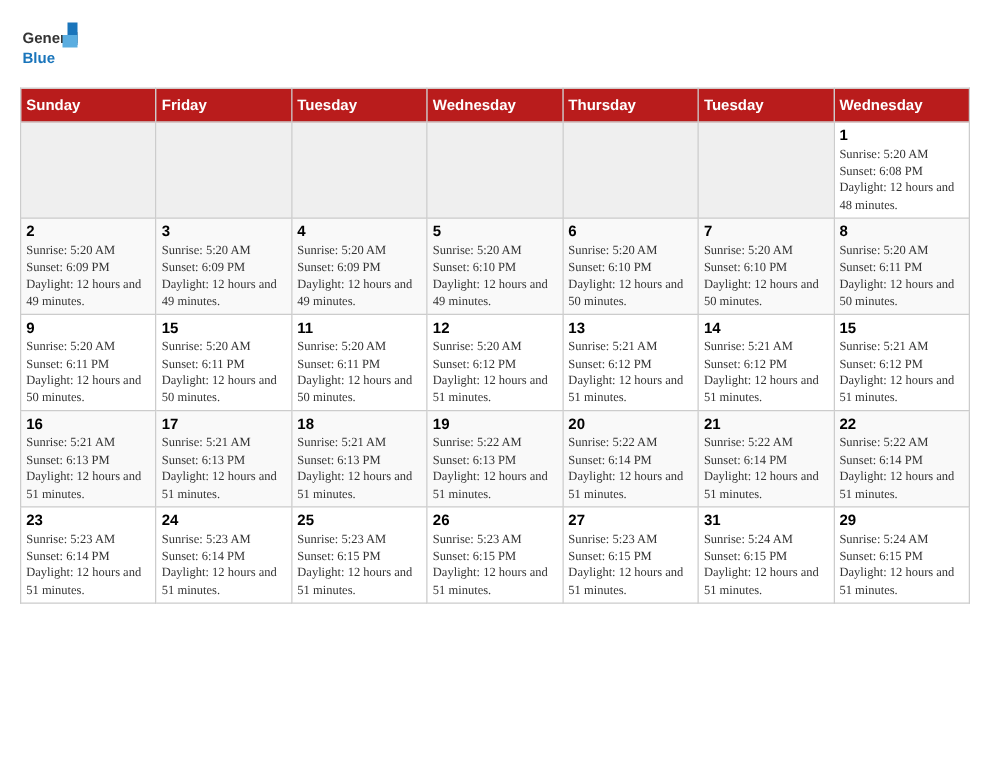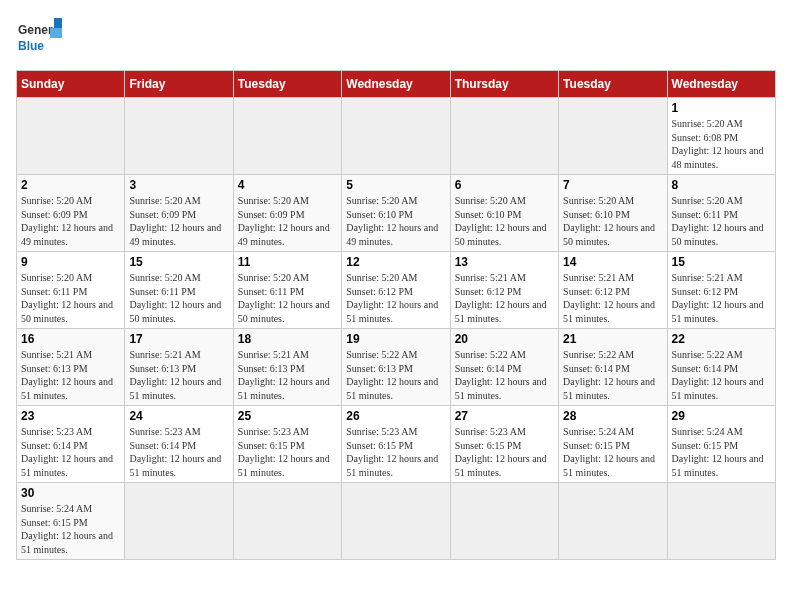--- a/index.html
+++ b/index.html
@@ -230,34 +230,22 @@
         </td>
         <td>
           <span class="day-number">26</span>
           <div class="day-info">Sunrise: 5:23 AM<br>Sunset: 6:15 PM<br>Daylight: 12 hours and 51 minutes.</div>
         </td>
         <td>
           <span class="day-number">27</span>
           <div class="day-info">Sunrise: 5:23 AM<br>Sunset: 6:15 PM<br>Daylight: 12 hours and 51 minutes.</div>
         </td>
         <td>
-          <span class="day-number">28</span>
+          <span class="day-number">31</span>
           <div class="day-info">Sunrise: 5:24 AM<br>Sunset: 6:15 PM<br>Daylight: 12 hours and 51 minutes.</div>
         </td>
         <td>
           <span class="day-number">29</span>
           <div class="day-info">Sunrise: 5:24 AM<br>Sunset: 6:15 PM<br>Daylight: 12 hours and 51 minutes.</div>
         </td>
-      </tr>
-      <tr>
-        <td>
-          <span class="day-number">30</span>
-          <div class="day-info">Sunrise: 5:24 AM<br>Sunset: 6:15 PM<br>Daylight: 12 hours and 51 minutes.</div>
-        </td>
-        <td class="empty-cell"></td>
-        <td class="empty-cell"></td>
-        <td class="empty-cell"></td>
-        <td class="empty-cell"></td>
-        <td class="empty-cell"></td>
-        <td class="empty-cell"></td>
       </tr>
     </tbody>
 </table>
 
 </body></html>

